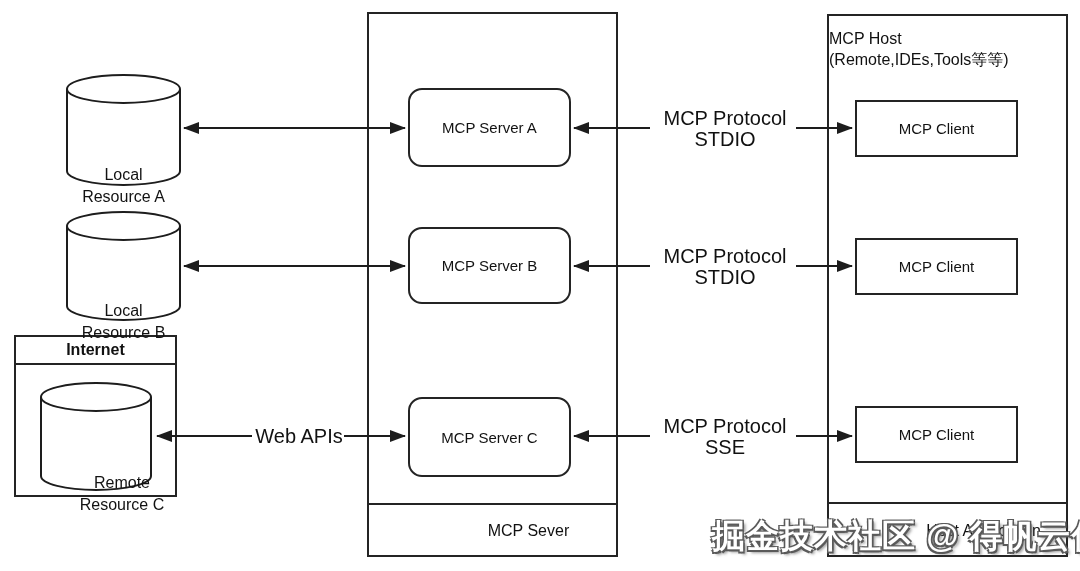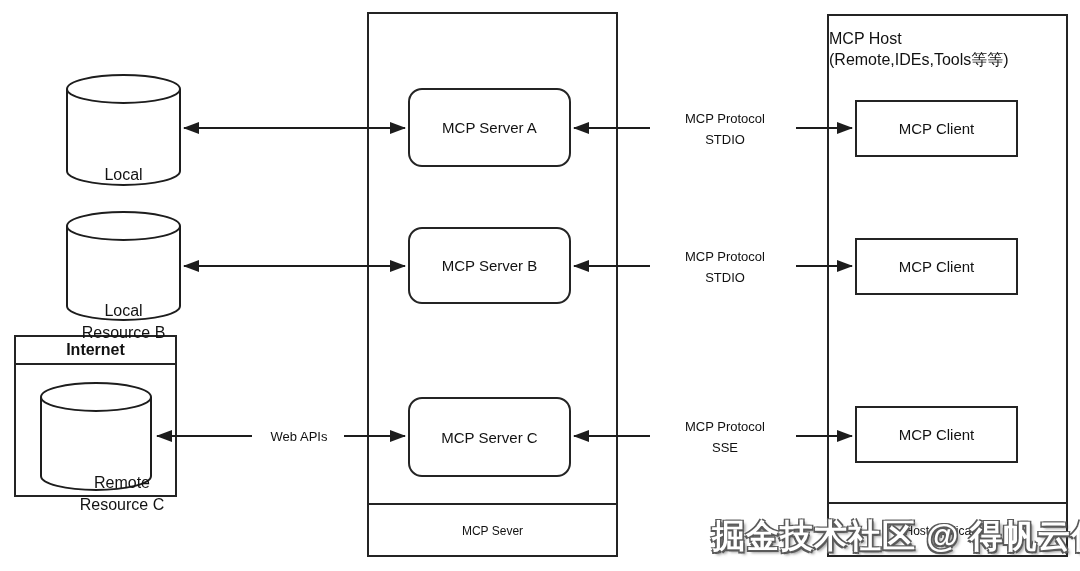--- a/index.html
+++ b/index.html
@@ -8,23 +8,23 @@
     font-family:"Liberation Sans","DejaVu Sans",sans-serif;color:#111;
   }
   .abs{position:absolute;}
   .box{background:#ffffff;border:2px solid #242424;box-sizing:border-box;}
   .rounded{border-radius:14px;}
   .center-flex{display:flex;align-items:center;justify-content:center;text-align:center;}
   .lbl{font-size:15px;line-height:21px;color:#121212;}
   .two-line{text-align:center;font-size:16px;line-height:22px;color:#121212;margin-top:48px;}
   .footer-band{position:absolute;left:-2px;right:-2px;bottom:-2px;border:2px solid #242424;border-bottom:none;
     border-left:none;border-right:none;}
-  .footer-band .inner{width:100%;height:100%;display:flex;align-items:center;justify-content:center;font-size:12px;}
+  .footer-band .inner{width:100%;height:100%;display:flex;align-items:center;justify-content:center;font-size:16px;margin-left:36px;}
   .host-title{position:absolute;left:0;right:0;top:12px;font-size:16px;line-height:21px;}
-  .conn-label{position:absolute;text-align:center;font-size:13px;line-height:21px;z-index:5;}
+  .conn-label{position:absolute;text-align:center;font-size:20px;line-height:21px;z-index:5;}
   .internet-header{height:28px;border-bottom:2px solid #242424;display:flex;align-items:center;justify-content:center;
     font-weight:700;font-size:16px;box-sizing:border-box;}
   svg.shapes{position:absolute;left:0;top:0;z-index:4;pointer-events:none;}
   .watermark{
     position:absolute;left:712px;top:514px;z-index:10;white-space:nowrap;
     font-size:33px;font-weight:700;letter-spacing:1px;color:#ffffff;
     text-shadow:-1.5px -1.5px 0 #5a5a5a, 1.5px -1.5px 0 #5a5a5a, -1.5px 1.5px 0 #5a5a5a,
                  1.5px 1.5px 0 #5a5a5a, 3px 3px 3px rgba(70,70,70,.55);
   }
 </style>
@@ -104,20 +104,21 @@
     <line x1="796" y1="266" x2="852" y2="266" stroke="#1d1d1d" stroke-width="2" marker-end="url(#ah)"></line>
 
     <line x1="157" y1="436" x2="252" y2="436" stroke="#1d1d1d" stroke-width="2" marker-start="url(#ah)"></line>
     <line x1="344" y1="436" x2="405" y2="436" stroke="#1d1d1d" stroke-width="2" marker-end="url(#ah)"></line>
     <line x1="574" y1="436" x2="650" y2="436" stroke="#1d1d1d" stroke-width="2" marker-start="url(#ah)"></line>
     <line x1="796" y1="436" x2="852" y2="436" stroke="#1d1d1d" stroke-width="2" marker-end="url(#ah)"></line>
   </svg>
 
   <div class="abs two-line" style="left:67px;top:116px;width:113px;z-index:5;">
     <div>Local</div>
+    <div>Resource A</div>
   </div>
   <div class="abs two-line" style="left:67px;top:252px;width:113px;z-index:5;">
     <div>Local</div>
     <div>Resource B</div>
   </div>
   <div class="abs two-line" style="left:51px;top:424px;width:110px;z-index:5;padding-left:16px;">
     <div>Remote</div>
     <div>Resource C</div>
   </div>
 

